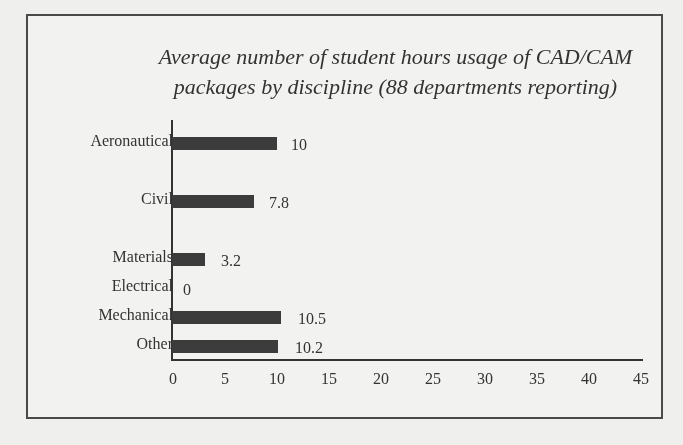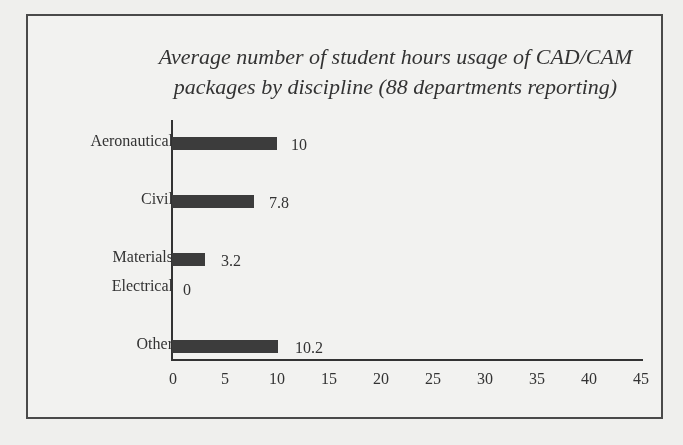--- a/index.html
+++ b/index.html
@@ -91,20 +91,25 @@
       <div class="bar" style="width:33px"></div>
       <span class="val" style="left:50px">3.2</span>
     </div>
 
     <div class="row" style="top:162px">
       <span class="cat">Electrical</span>
       <div class="bar" style="width:0px"></div>
       <span class="val" style="left:12px">0</span>
     </div>
 
+    <div class="row" style="top:191px">
+      <span class="cat">Mechanical</span>
+      <div class="bar" style="width:109px"></div>
+      <span class="val" style="left:127px">10.5</span>
+    </div>
 
     <div class="row" style="top:220px">
       <span class="cat">Other</span>
       <div class="bar" style="width:106px"></div>
       <span class="val" style="left:124px">10.2</span>
     </div>
 
     <span class="tick" style="left:2px">0</span>
     <span class="tick" style="left:54px">5</span>
     <span class="tick" style="left:106px">10</span>

